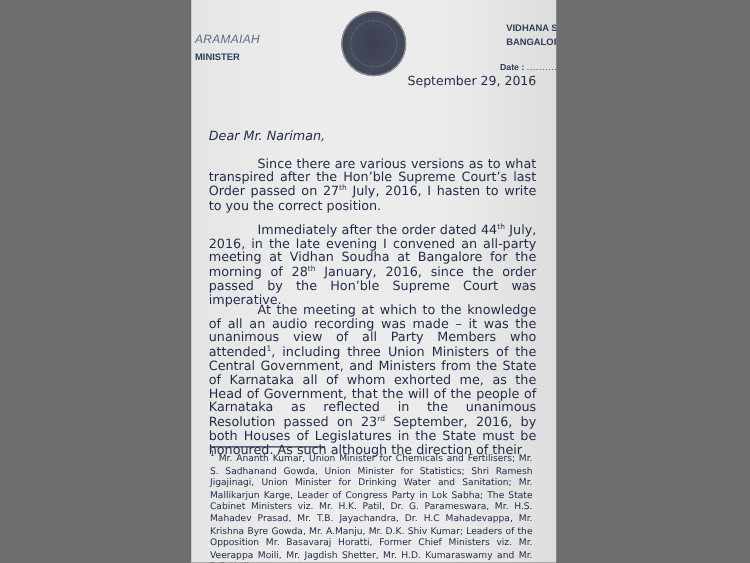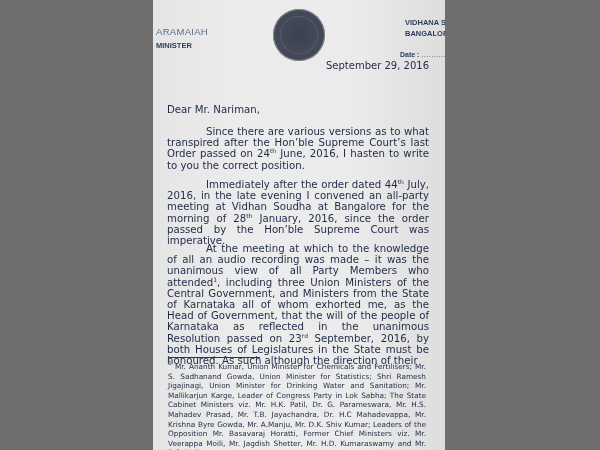--- a/index.html
+++ b/index.html
@@ -11,21 +11,21 @@
   }
   .paper {
     position:absolute; left:153px; top:0; width:292px; height:450px;
     background:linear-gradient(90deg,#e4e5e4 0%,#ebeceb 30%,#eaebea 70%,#dcdddc 100%);
     overflow:hidden;
   }
   .lh-left {
     position:absolute; left:3px; top:26px;
     color:#3a4a68; font-family:"Liberation Sans", sans-serif;
   }
-  .lh-left .name { font-size:9.5px; letter-spacing:0.3px; color:#5d6c86; }
+  .lh-left .name { font-size:9.5px; letter-spacing:0.3px; color:#5d6c86;font-style:italic; }
   .lh-left .title { font-size:7.5px; font-weight:bold; margin-top:4px; color:#2e3d5c; }
   .emblem {
     position:absolute; left:120px; top:9px; width:52px; height:52px;
     border-radius:50%;
     background:radial-gradient(circle at 50% 50%, #3c4050 0%, #454a5a 55%, #3a3e4c 100%);
     box-shadow:0 0 0 1px #8a8d96 inset;
   }
   .emblem::after {
     content:""; position:absolute; left:7px; top:7px; right:7px; bottom:7px;
     border-radius:50%; border:1px dotted #6a6f80;
@@ -40,21 +40,21 @@
     font-size:7px; font-weight:bold; color:#2e3d5c; white-space:nowrap;
     font-family:"Liberation Sans", sans-serif;
   }
   .date-line .dots { font-weight:normal; letter-spacing:0.5px; }
   .letter {
     position:absolute; left:14px; width:262px;
     color:#1f2a48; font-family:"DejaVu Sans", sans-serif;
     font-size:10.2px; line-height:11.2px;
   }
   .date { position:absolute; top:60px; right:16px; font-size:10px; color:#1f2a48; }
-  .salutation { top:104px; }
+  .salutation { top:104px;font-style:italic; }
   .p { text-align:justify; text-indent:39px; }
   .p1 { top:126px; }
   .p2 { top:179px; }
   .p3 { top:243px; }
   sup { font-size:6px; line-height:0; vertical-align:4px; }
   .rule {
     position:absolute; left:15px; top:357px; width:92px; height:1px; background:#2a3555;
   }
   .footnote {
     position:absolute; left:15px; top:362px; width:258px;
@@ -80,21 +80,21 @@
   <div class="date-line">
     <span>Date :</span>
     <span class="dots">.............</span>
   </div>
 
   <div class="date">September 29, 2016</div>
 
   <div class="letter salutation">Dear Mr. Nariman,</div>
 
   <div class="letter p p1">
-    <span>Since there are various versions as to what transpired after the Hon’ble Supreme Court’s last Order passed on 24</span><sup>th</sup><span> June, 2016, I hasten to write to you the correct position.</span>
+    <span>Since there are various versions as to what transpired after the Hon’ble Supreme Court’s last Order passed on 27</span><sup>th</sup><span> July, 2016, I hasten to write to you the correct position.</span>
   </div>
 
   <div class="letter p p2">
     <span>Immediately after the order dated 44</span><sup>th</sup><span> July, 2016, in the late evening I convened an all-party meeting at Vidhan Soudha at Bangalore for the morning of 28</span><sup>th</sup><span> January, 2016, since the order passed by the Hon’ble Supreme Court was imperative.</span>
   </div>
 
   <div class="letter p p3">
     <span>At the meeting at which to the knowledge of all an audio recording was made – it was the unanimous view of all Party Members who attended</span><sup>1</sup><span>, including three Union Ministers of the Central Government, and Ministers from the State of Karnataka all of whom exhorted me, as the Head of Government, that the will of the people of Karnataka as reflected in the unanimous Resolution passed on 23</span><sup>rd</sup><span> September, 2016, by both Houses of Legislatures in the State must be honoured.  As such although the direction of their</span>
   </div>
 

